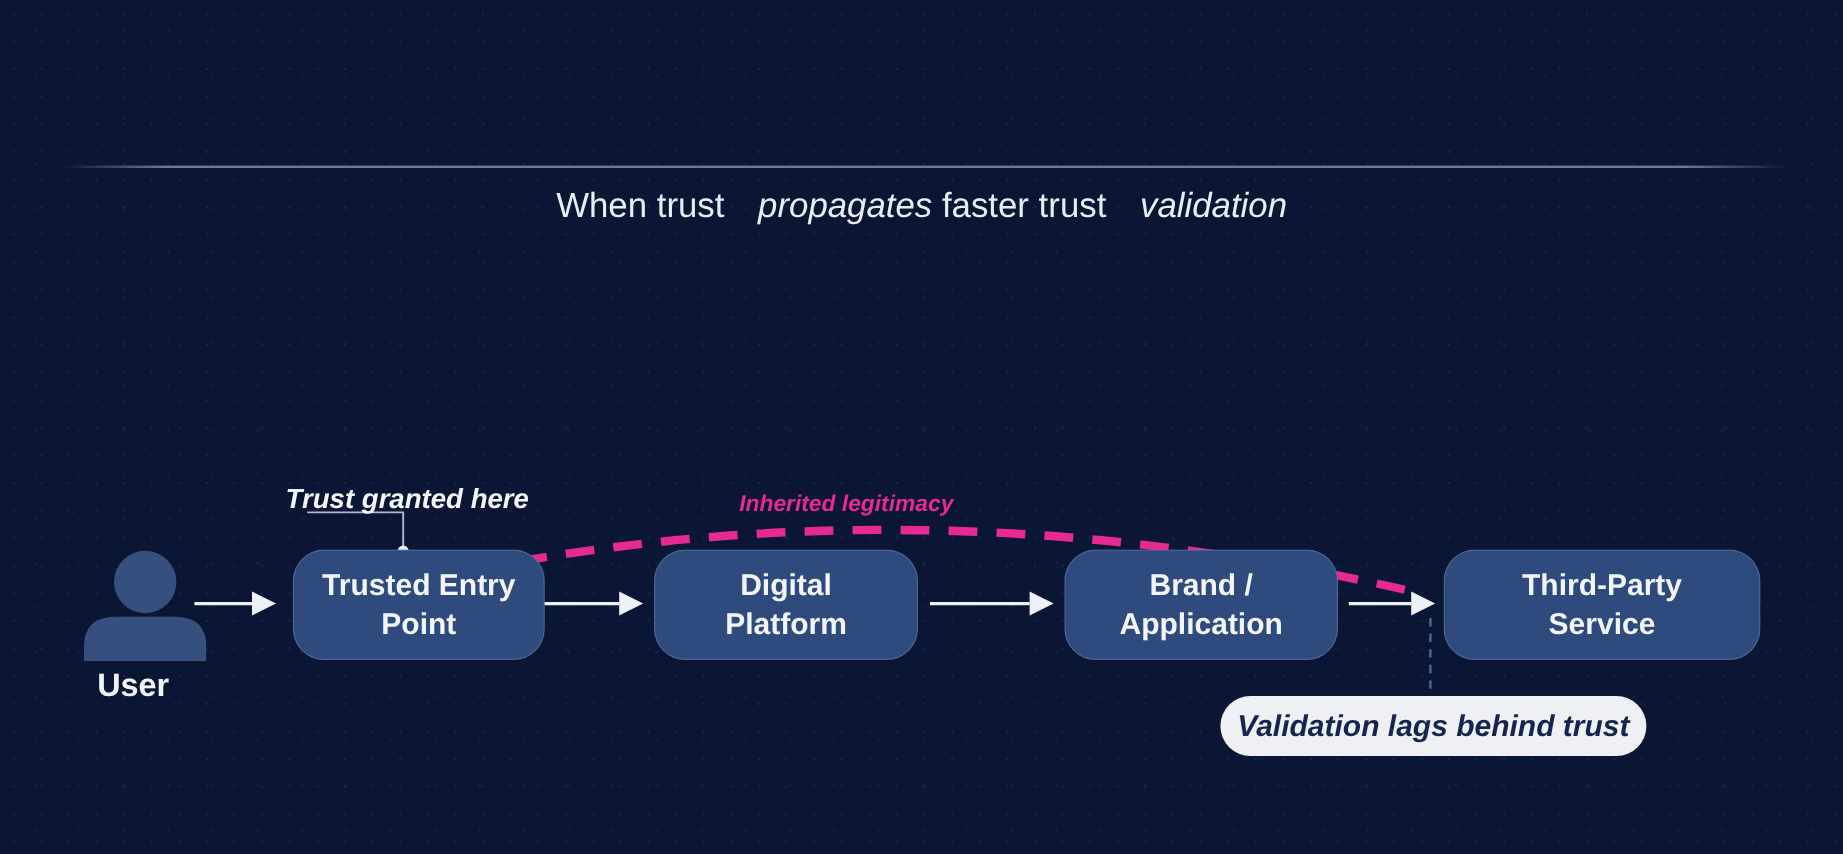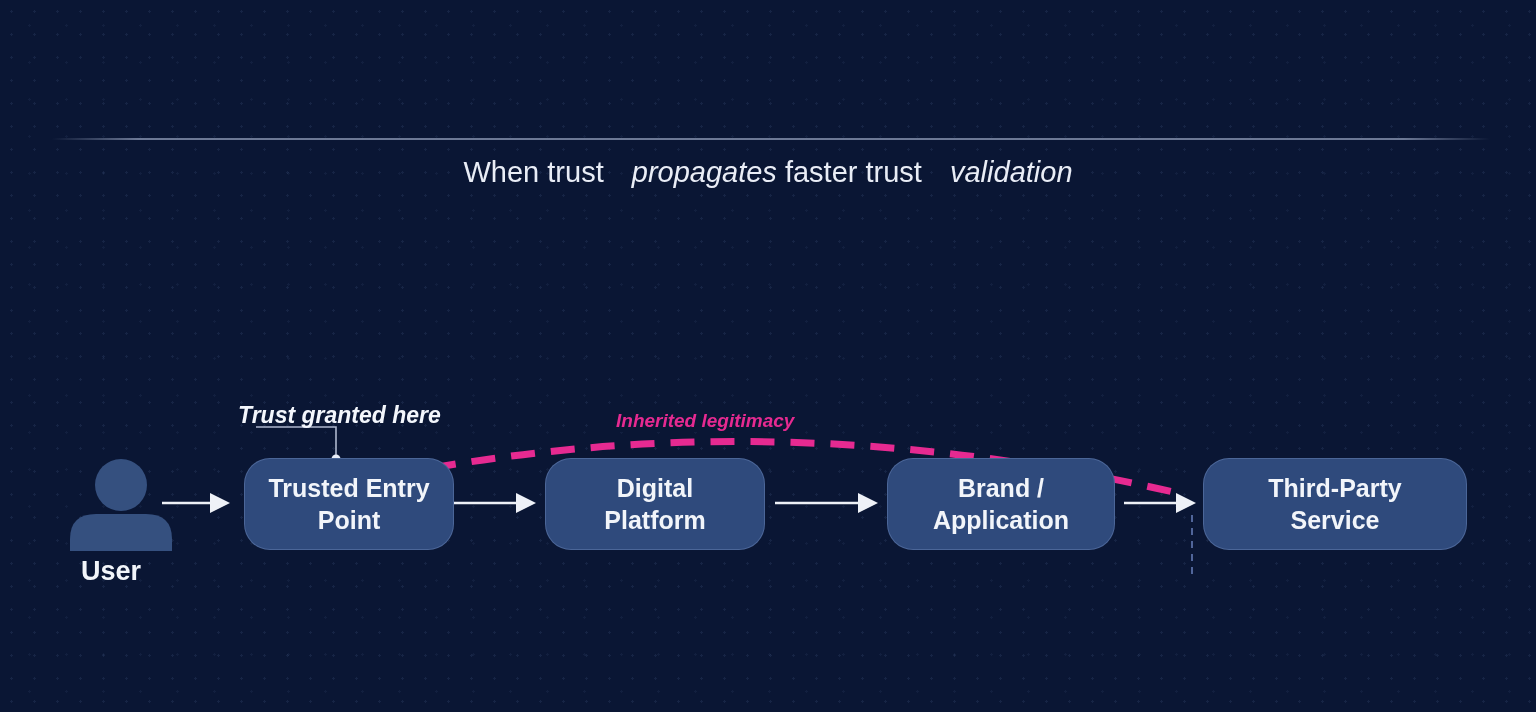--- a/index.html
+++ b/index.html
@@ -185,14 +185,15 @@
 Point</div>
   <div class="node node-2">Digital
 Platform</div>
   <div class="node node-3">Brand /
 Application</div>
   <div class="node node-4">Third-Party
 Service</div>
 
   <div class="annot-trust-granted">Trust granted here</div>
   <div class="annot-inherited">Inherited legitimacy</div>
+  <div class="callout">Validation lags behind trust</div>
 
 </div>
 
 </body></html>

